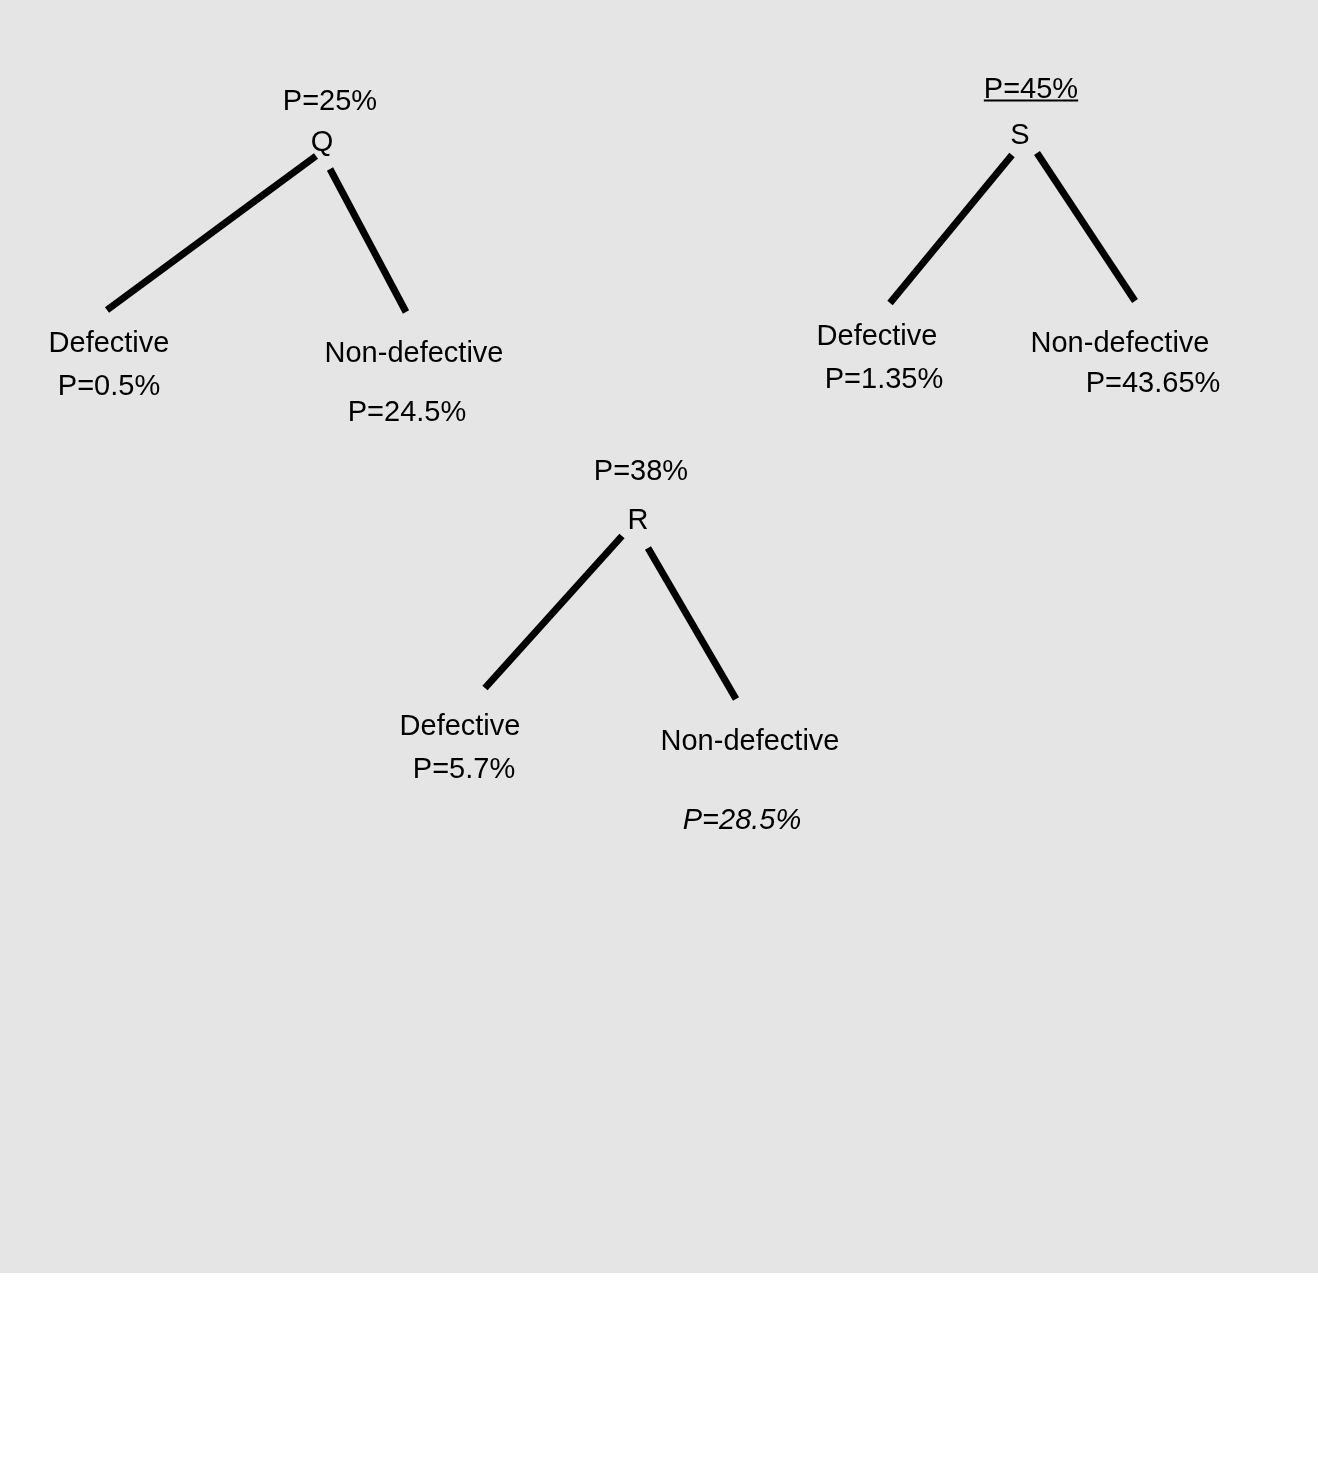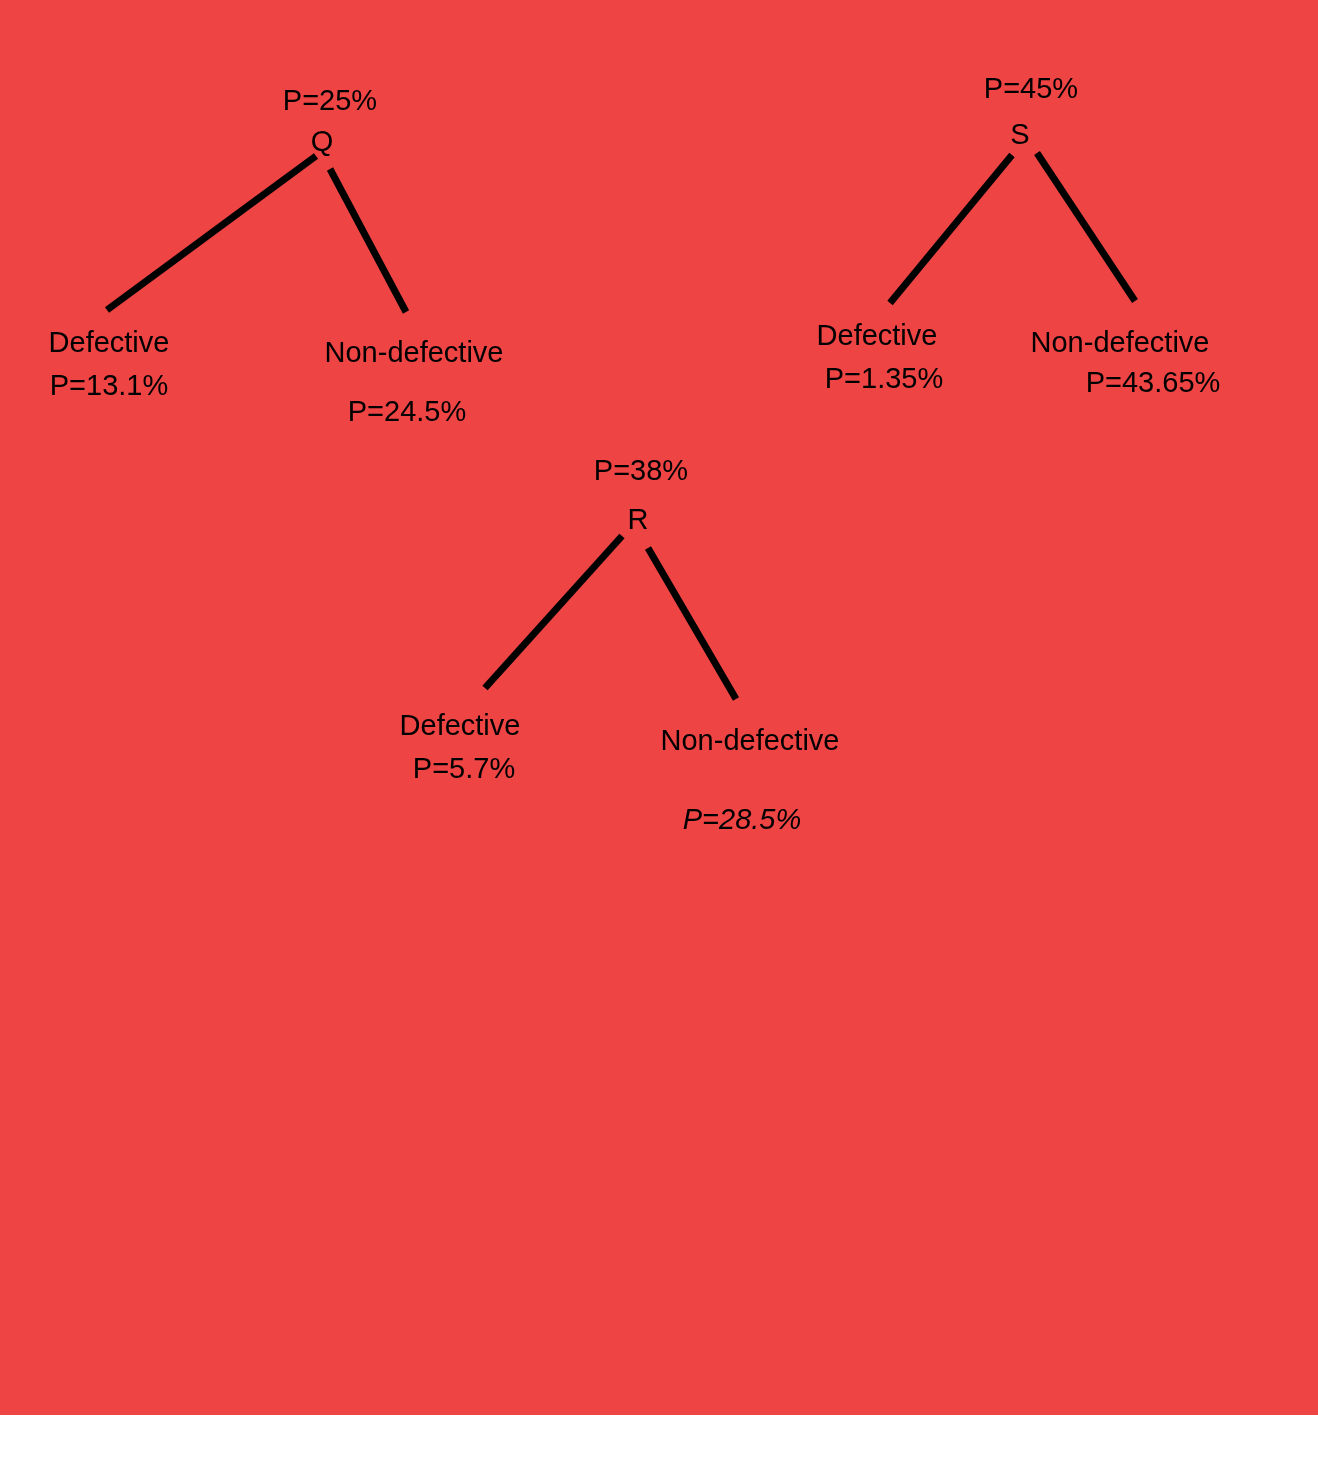--- a/index.html
+++ b/index.html
@@ -3,22 +3,22 @@
 <meta charset="utf-8">
 <style>
   html, body {
     margin: 0;
     padding: 0;
     background: #ffffff;
   }
   .canvas {
     position: relative;
     width: 1318px;
-    height: 1415px;
-    background: #ef4444;
+    height: 1273px;
+    background: #e5e5e5;
     overflow: hidden;
     font-family: "Liberation Sans", sans-serif;
     color: var(--text-color, #000000);
   }
   .lines-layer {
     position: absolute;
     left: 0;
     top: 0;
     width: 1318px;
     height: 1481px;
@@ -55,27 +55,27 @@
     <line x1="1037" y1="153" x2="1135" y2="301"></line>
 
     <line x1="622" y1="536" x2="485" y2="688"></line>
     <line x1="648" y1="548" x2="736" y2="699"></line>
   </svg>
 
   <div class="tree">
     <div class="lbl" style="left:330px; top:100px;">P=25%</div>
     <div class="lbl" style="left:322px; top:141px;">Q</div>
     <div class="lbl" style="left:109px; top:342px;">Defective</div>
-    <div class="lbl" style="left:109px; top:385px;">P=13.1%</div>
+    <div class="lbl" style="left:109px; top:385px;">P=0.5%</div>
     <div class="lbl" style="left:414px; top:352px;">Non-defective</div>
     <div class="lbl" style="left:407px; top:387px;margin-top:24px;">P=24.5%</div>
   </div>
 
   <div class="tree">
-    <div class="lbl" style="left:1031px; top:88px;">P=45%</div>
+    <div class="lbl" style="left:1031px; top:88px;text-decoration:underline;">P=45%</div>
     <div class="lbl" style="left:1020px; top:134px;">S</div>
     <div class="lbl" style="left:877px; top:335px;">Defective</div>
     <div class="lbl" style="left:884px; top:378px;">P=1.35%</div>
     <div class="lbl" style="left:1120px; top:342px;">Non-defective</div>
     <div class="lbl" style="left:1113px; top:382px;margin-left:40px;">P=43.65%</div>
   </div>
 
   <div class="tree">
     <div class="lbl" style="left:641px; top:470px;">P=38%</div>
     <div class="lbl" style="left:638px; top:519px;">R</div>

